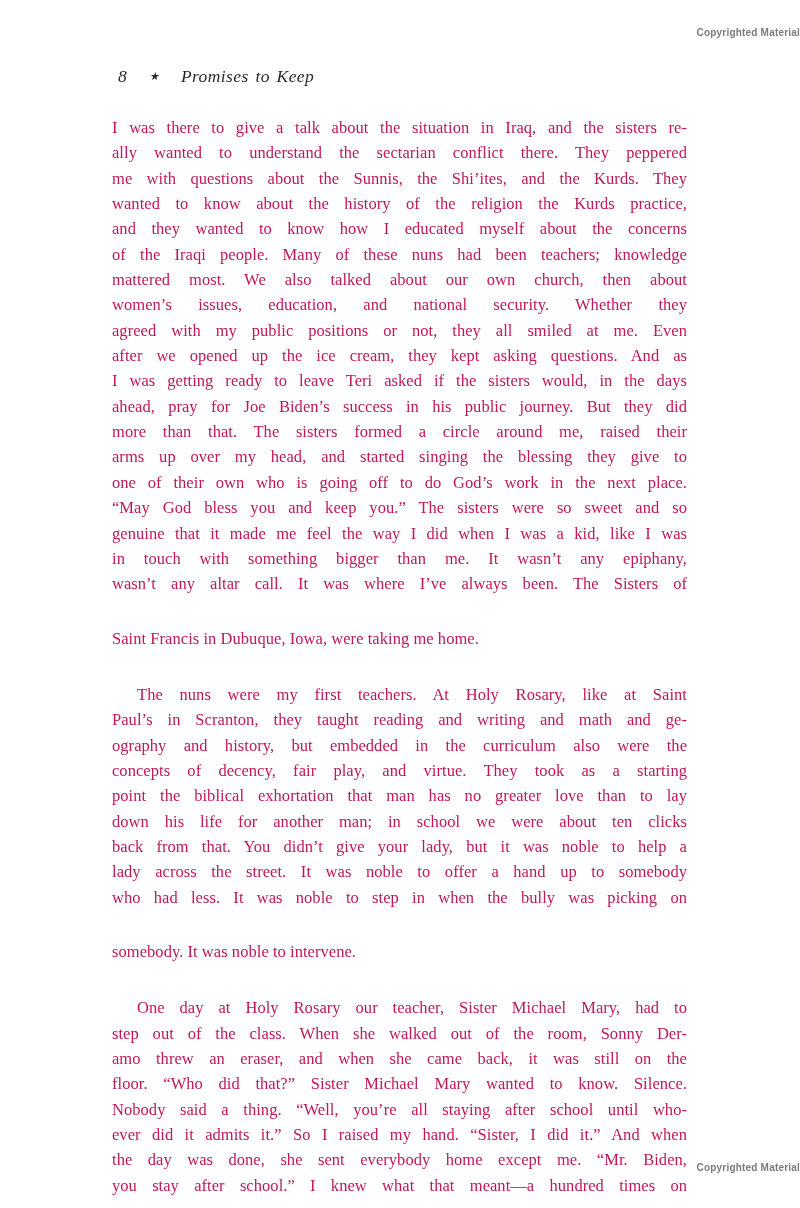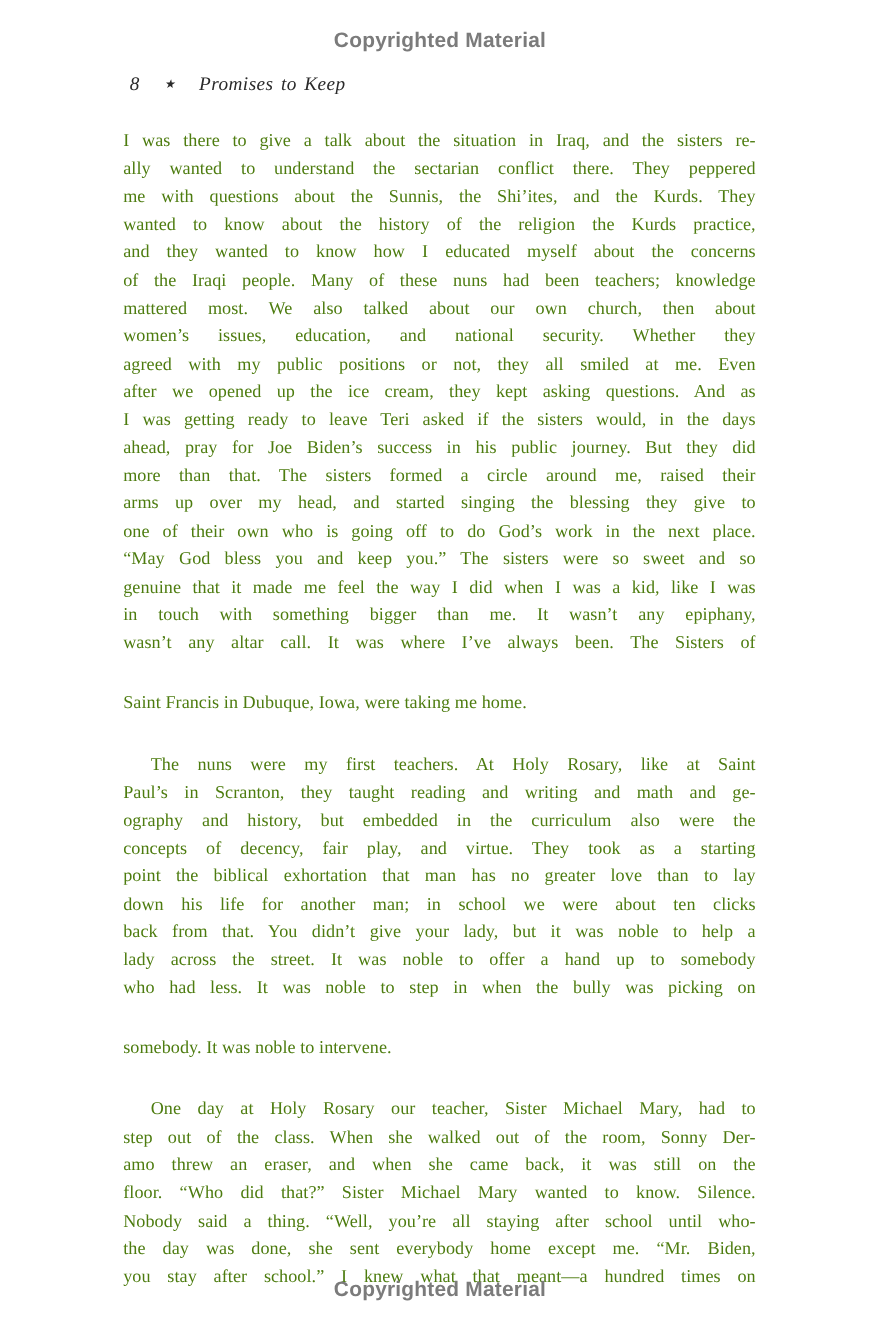--- a/index.html
+++ b/index.html
@@ -13,24 +13,24 @@
   }
   .page {
     position: absolute;
     inset: 0;
     background: #ffffff;
   }
   .copyright {
     position: absolute;
     left: 0;
     width: 100%;
-    text-align: center;
+    text-align: right;
     font-family: "Liberation Sans", sans-serif;
     font-weight: 700;
-    font-size: 19px;
+    font-size: 10px;
     letter-spacing: 0.2px;
     color: #7b7b7b;
   }
   .copyright.top { top: 27px; }
   .copyright.bottom { top: 1162px; }
   .page-header {
     position: absolute;
     top: 66px;
     left: 118px;
     font-style: italic;
@@ -76,21 +76,21 @@
 <div class="page">
 
   <div class="copyright top" style="color: rgb(123, 123, 123);">Copyrighted Material</div>
 
   <div class="page-header">
     <span class="page-number">8</span>
     <span class="star">★</span>
     <span class="book-title">Promises to Keep</span>
   </div>
 
-  <div class="body-text" style="color: #4d7c0f;">
+  <div class="body-text" style="color: #be185d;">
       <div class="line">I was there to give a talk about the situation in Iraq, and the sisters re-</div>
       <div class="line">ally wanted to understand the sectarian conflict there. They peppered</div>
       <div class="line">me with questions about the Sunnis, the Shi’ites, and the Kurds. They</div>
       <div class="line">wanted to know about the history of the religion the Kurds practice,</div>
       <div class="line">and they wanted to know how I educated myself about the concerns</div>
       <div class="line">of the Iraqi people. Many of these nuns had been teachers; knowledge</div>
       <div class="line">mattered most. We also talked about our own church, then about</div>
       <div class="line">women’s issues, education, and national security. Whether they</div>
       <div class="line">agreed with my public positions or not, they all smiled at me. Even</div>
       <div class="line">after we opened up the ice cream, they kept asking questions. And as</div>
@@ -112,19 +112,20 @@
       <div class="line">down his life for another man; in school we were about ten clicks</div>
       <div class="line">back from that. You didn’t give your lady, but it was noble to help a</div>
       <div class="line">lady across the street. It was noble to offer a hand up to somebody</div>
       <div class="line">who had less. It was noble to step in when the bully was picking on</div>
       <div class="line lastline">somebody. It was noble to intervene.</div>
       <div class="line indent">One day at Holy Rosary our teacher, Sister Michael Mary, had to</div>
       <div class="line">step out of the class. When she walked out of the room, Sonny Der-</div>
       <div class="line">amo threw an eraser, and when she came back, it was still on the</div>
       <div class="line">floor. “Who did that?” Sister Michael Mary wanted to know. Silence.</div>
       <div class="line">Nobody said a thing. “Well, you’re all staying after school until who-</div>
+      <div class="line">ever did it admits it.” So I raised my hand. “Sister, I did it.” And when</div>
       <div class="line">the day was done, she sent everybody home except me. “Mr. Biden,</div>
       <div class="line">you stay after school.” I knew what that meant—a hundred times on</div>
     </div>
 
   <div class="copyright bottom" style="color: rgb(123, 123, 123);">Copyrighted Material</div>
 
 </div>
 
 </body></html>

